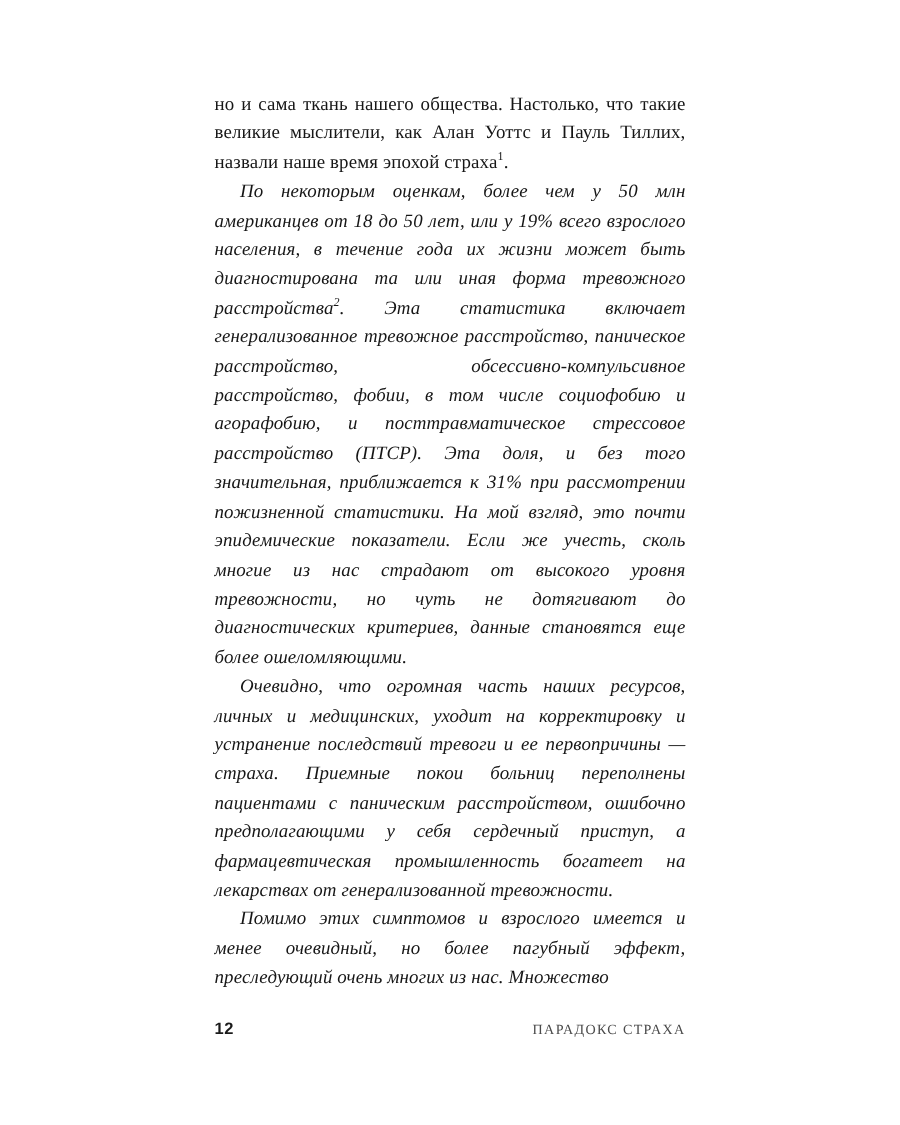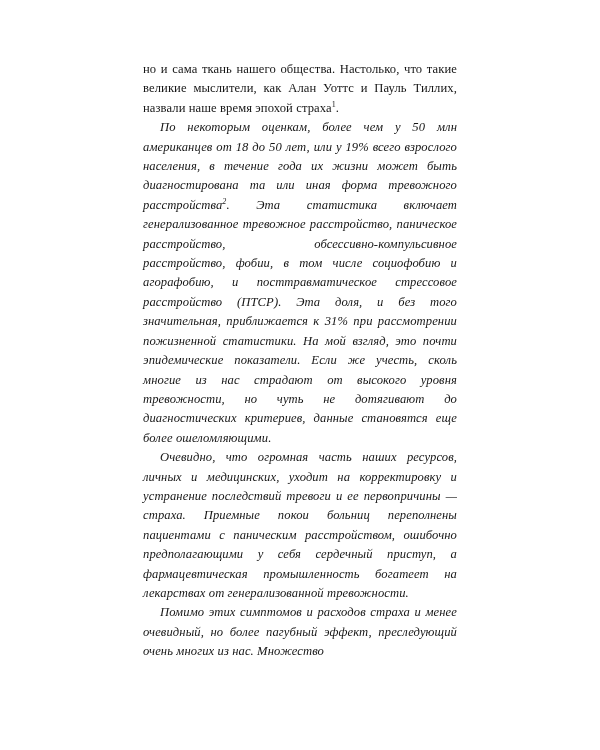--- a/index.html
+++ b/index.html
@@ -77,18 +77,22 @@
 <div class="page">
 
   <div class="text-column">
 
     <p class="para"><span>но и сама ткань нашего общества. Настолько, что такие великие мыслители, как Алан Уоттс и Пауль Тиллих, назвали наше время эпохой страха</span><sup>1</sup><span>.</span></p>
 
     <p class="para"><span>По некоторым оценкам, более чем у 50 млн американцев от 18 до 50 лет, или у 19% всего взрослого населения, в течение года их жизни может быть диагностирована та или иная форма тревожного расстройства</span><sup>2</sup><span>. Эта статистика включает генерализованное тревожное расстройство, паническое расстройство, обсессивно-компульсивное расстройство, фобии, в том числе социофобию и агорафобию, и посттравматическое стрессовое расстройство (ПТСР). Эта доля, и без того значительная, приближается к 31% при рассмотрении пожизненной статистики. На мой взгляд, это почти эпидемические показатели. Если же учесть, сколь многие из нас страдают от высокого уровня тревожности, но чуть не дотягивают до диагностических критериев, данные становятся еще более ошеломляющими.</span></p>
 
     <p class="para">Очевидно, что огромная часть наших ресурсов, личных и медицинских, уходит на корректировку и устранение последствий тревоги и ее первопричины — страха. Приемные покои больниц переполнены пациентами с паническим расстройством, ошибочно предполагающими у себя сердечный приступ, а фармацевтическая промышленность богатеет на лекарствах от генерализованной тревожности.</p>
 
-    <p class="para">Помимо этих симптомов и расходов страха и менее очевидный, но более пагубный эффект, преследующий очень многих из нас. Множество</p>
+    <p class="para">Помимо этих симптомов и взрослого имеется и менее очевидный, но более пагубный эффект, преследующий очень многих из нас. Множество</p>
 
   </div>
 
+  <div class="footer">
+    <span class="folio">12</span>
+    <span class="running-head">Парадокс страха</span>
+  </div>
 
 </div>
 
 </body></html>

